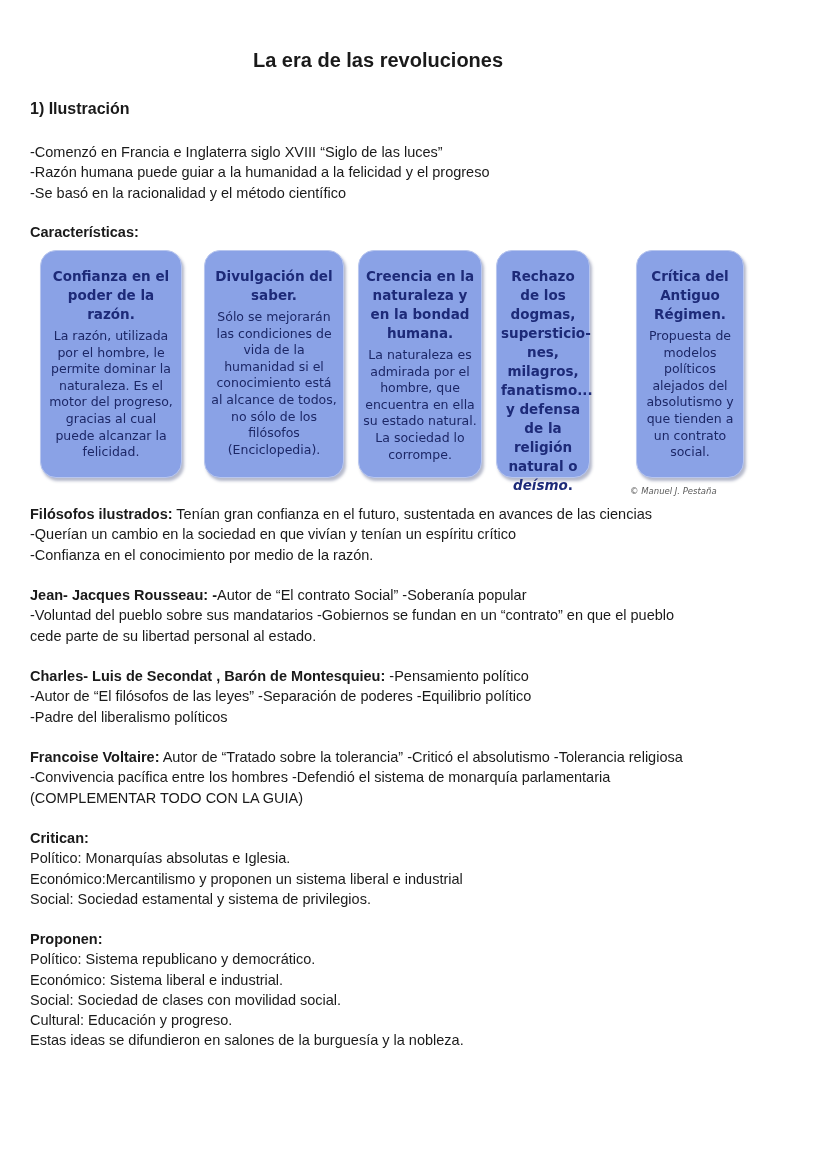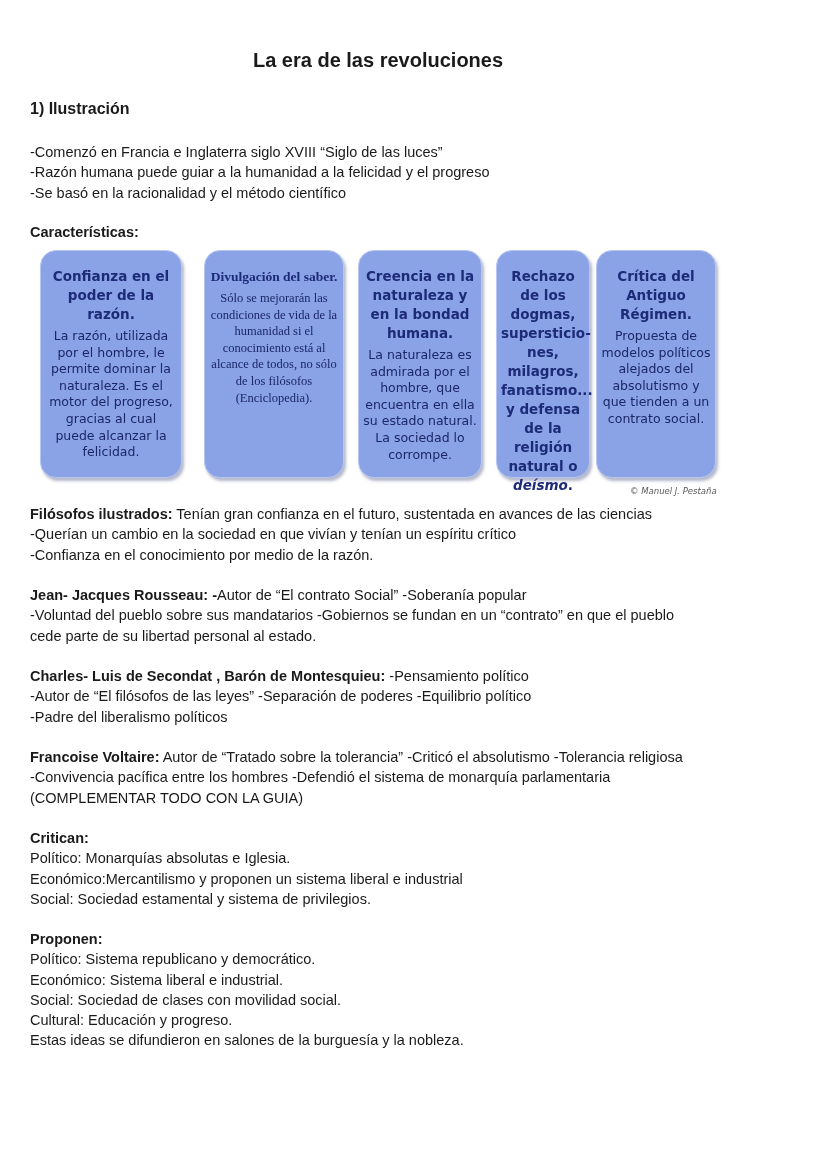--- a/index.html
+++ b/index.html
@@ -34,32 +34,32 @@
   <p>-Se basó en la racionalidad y el método científico</p>
 </div>
 
 <div class="block b" style="top:222px;">Características:</div>
 
 <div class="cards">
   <div class="card" style="left:0; width:142px;">
     <div class="ct">Confianza en el poder de la razón.</div>
     <div class="cb">La razón, utilizada por el hombre, le permite dominar la naturaleza. Es el motor del progreso, gracias al cual puede alcanzar la felicidad.</div>
   </div>
-  <div class="card" style="left:164px; width:140px;font-family:Liberation Serif, serif;">
+  <div class="card" style="left:164px; width:140px;">
     <div class="ct">Divulgación del saber.</div>
     <div class="cb">Sólo se mejorarán las condiciones de vida de la humanidad si el conocimiento está al alcance de todos, no sólo de los filósofos (Enciclopedia).</div>
   </div>
   <div class="card" style="left:318px; width:124px;">
     <div class="ct">Creencia en la naturaleza y en la bondad humana.</div>
     <div class="cb">La naturaleza es admirada por el hombre, que encuentra en ella su estado natural. La sociedad lo corrompe.</div>
   </div>
   <div class="card" style="left:456px; width:94px;">
     <div class="ct"><span>Rechazo de los dogmas, supersticio-nes, milagros, fanatismo... y defensa de la religión natural o</span> <i>deísmo</i><span>.</span></div>
   </div>
-  <div class="card" style="left:556px; width:120px;">
+  <div class="card" style="left:596px; width:108px;">
     <div class="ct">Crítica del Antiguo Régimen.</div>
     <div class="cb">Propuesta de modelos políticos alejados del absolutismo y que tienden a un contrato social.</div>
   </div>
 </div>
 <div class="credit">© Manuel J. Pestaña</div>
 
 <div class="block" style="top:504px;">
   <p><span class="b">Filósofos ilustrados:</span><span> Tenían gran confianza en el futuro, sustentada en avances de las ciencias</span></p>
   <p>-Querían un cambio en la sociedad en que vivían y tenían un espíritu crítico</p>
   <p>-Confianza en el conocimiento por medio de la razón.</p>

